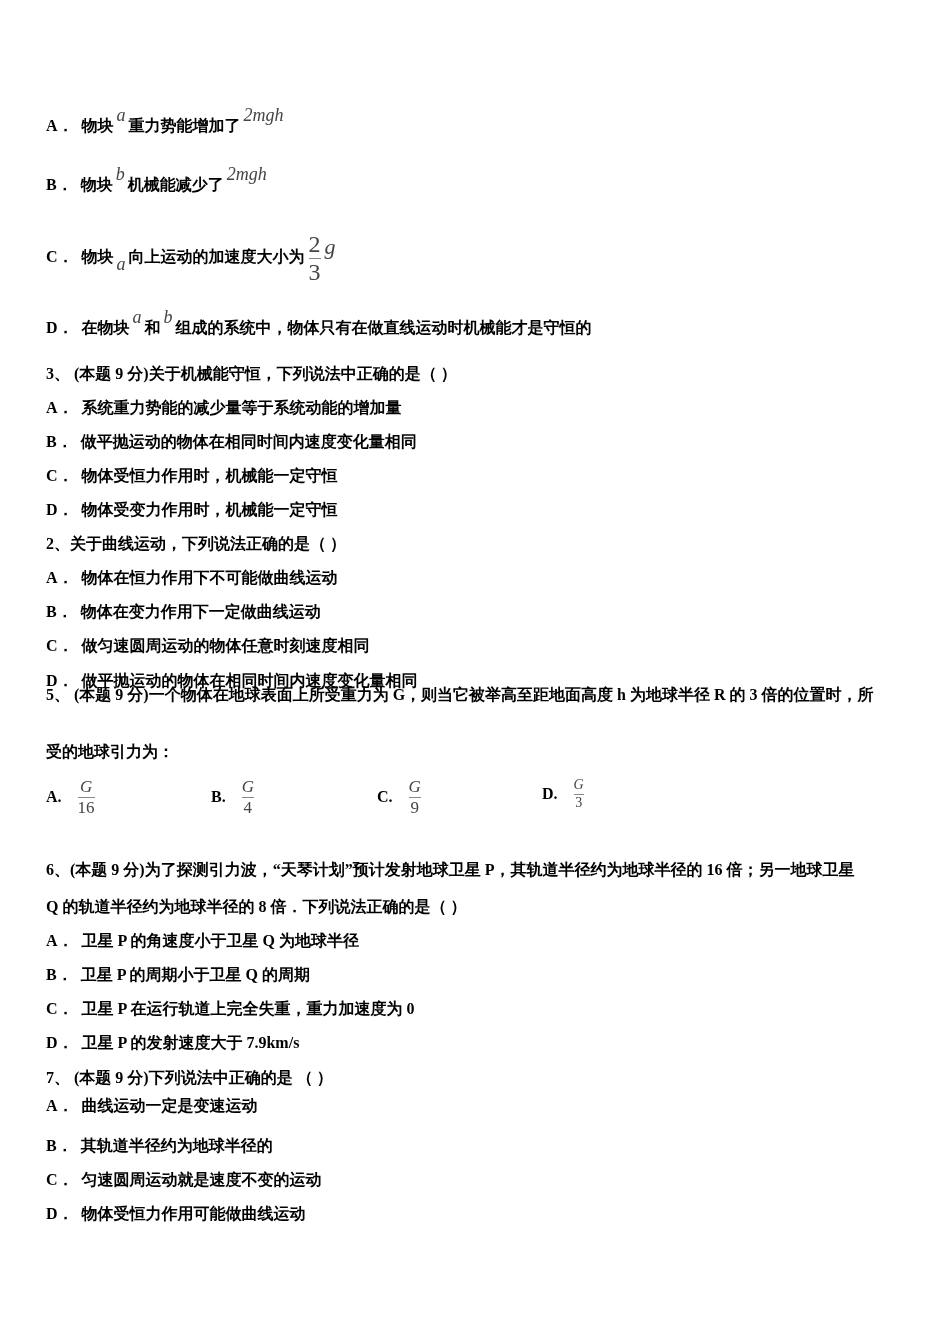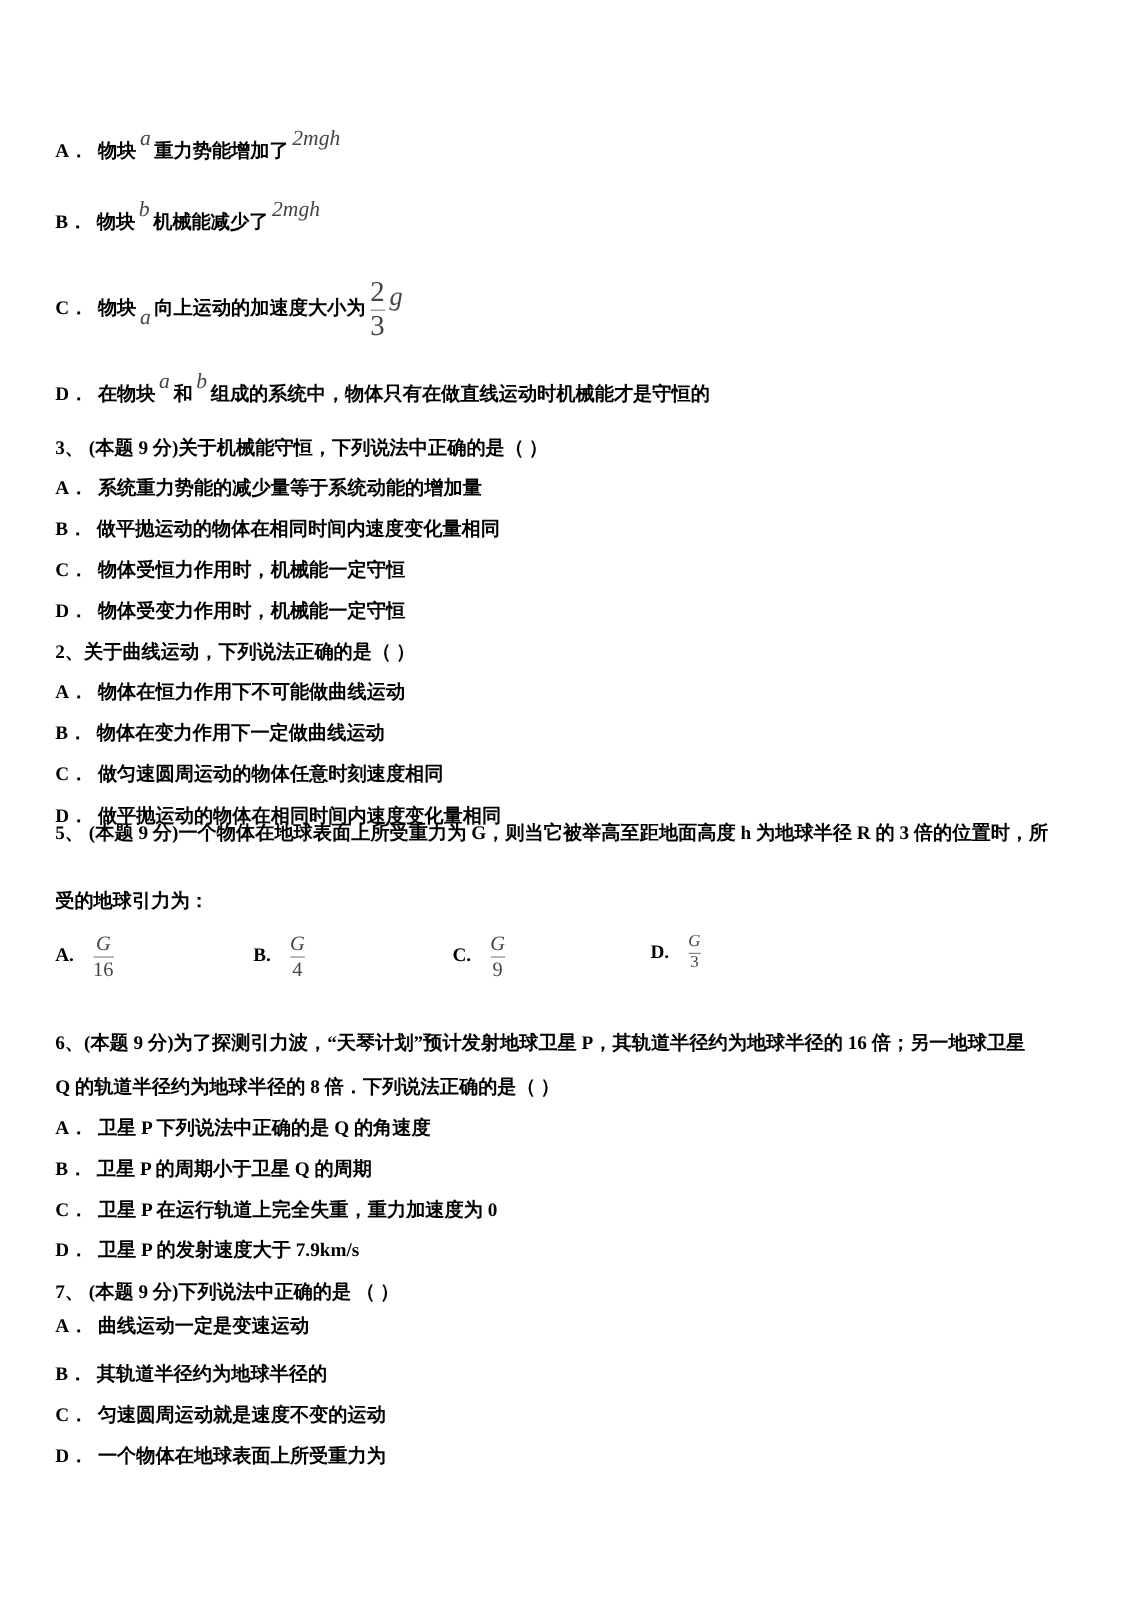--- a/index.html
+++ b/index.html
@@ -91,22 +91,22 @@
   <span class="lbl">D.</span>
   <span class="frac tiny">
       <span class="num">G</span>
       <span class="bar"></span>
       <span class="den">3</span>
     </span>
 </div>
 
 <div class="line" style="top:860px">6、(本题 9 分)为了探测引力波，“天琴计划”预计发射地球卫星 P，其轨道半径约为地球半径的 16 倍；另一地球卫星</div>
 <div class="line" style="top:897px">Q 的轨道半径约为地球半径的 8 倍．下列说法正确的是（      ）</div>
-<div class="line" style="top:931px"><span class="lbl">A．</span><span>卫星 P 下列说法中正确的是 Q 的角速度</span></div>
+<div class="line" style="top:931px"><span class="lbl">A．</span><span>卫星 P 的角速度小于卫星 Q 为地球半径</span></div>
 <div class="line" style="top:965px"><span class="lbl">B．</span><span>卫星 P 的周期小于卫星 Q 的周期</span></div>
 <div class="line" style="top:999px"><span class="lbl">C．</span><span>卫星 P 在运行轨道上完全失重，重力加速度为 0</span></div>
 <div class="line" style="top:1033px"><span class="lbl">D．</span><span>卫星 P 的发射速度大于 7.9km/s</span></div>
 
 <div class="line" style="top:1068px">7、 (本题 9 分)下列说法中正确的是 （      ）</div>
 <div class="line" style="top:1096px"><span class="lbl">A．</span><span>曲线运动一定是变速运动</span></div>
 <div class="line" style="top:1136px"><span class="lbl">B．</span><span>其轨道半径约为地球半径的</span></div>
 <div class="line" style="top:1170px"><span class="lbl">C．</span><span>匀速圆周运动就是速度不变的运动</span></div>
-<div class="line" style="top:1204px"><span class="lbl">D．</span><span>一个物体在地球表面上所受重力为</span></div>
+<div class="line" style="top:1204px"><span class="lbl">D．</span><span>物体受恒力作用可能做曲线运动</span></div>
 
 </body></html>

